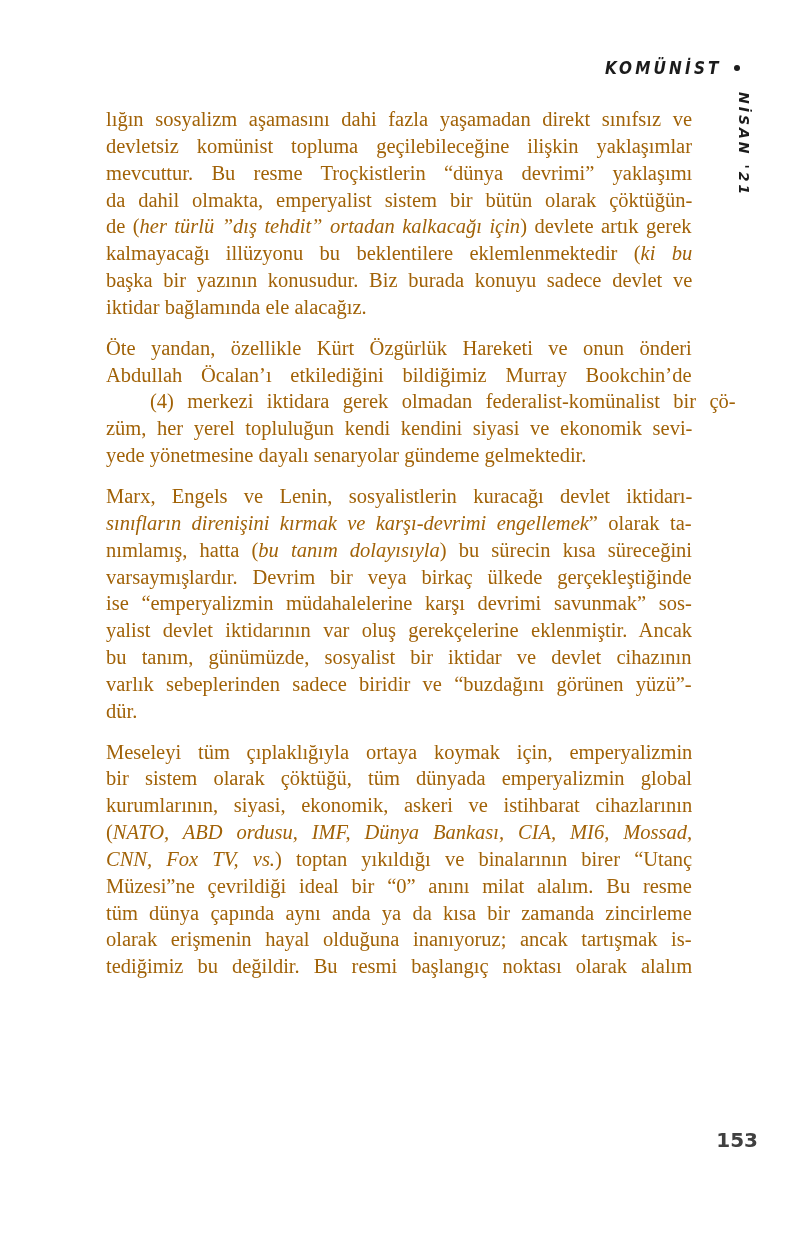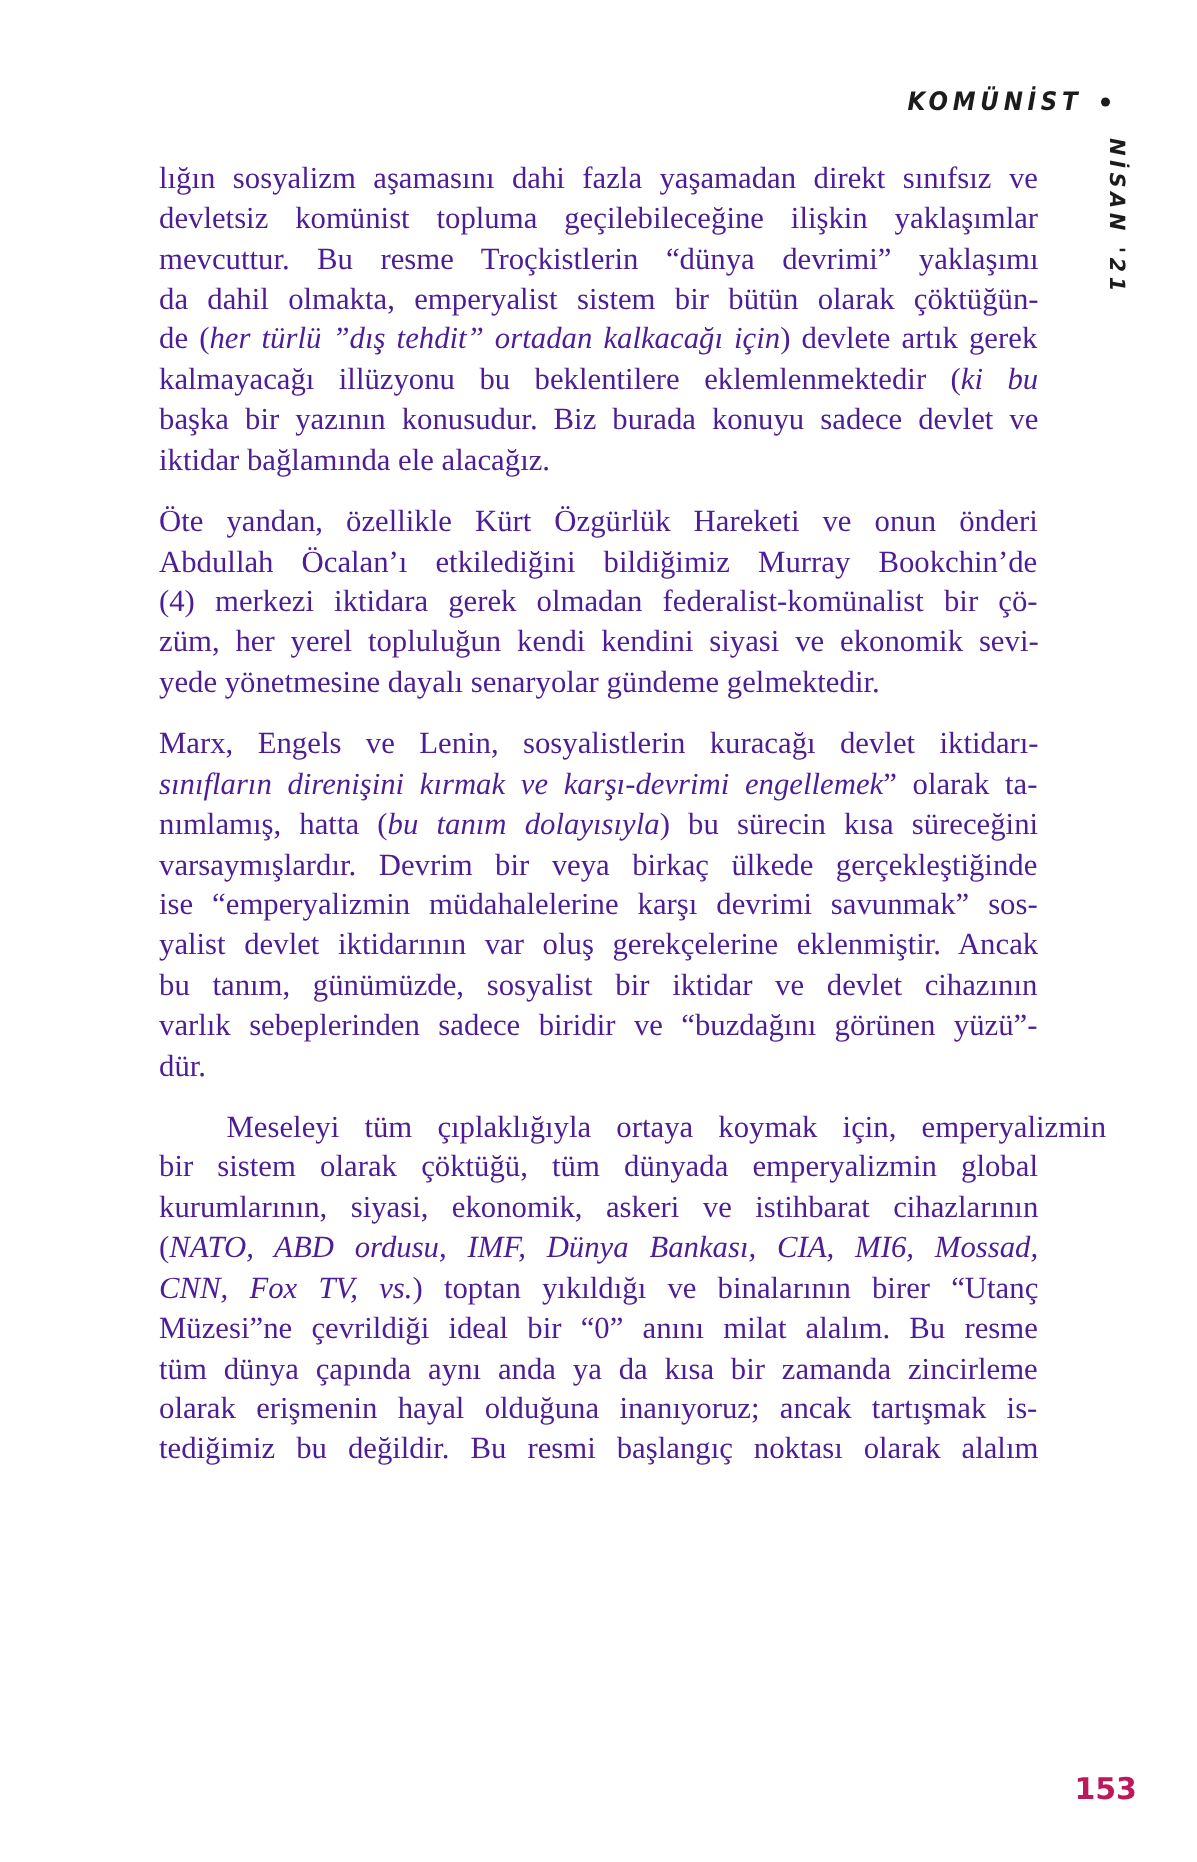--- a/index.html
+++ b/index.html
@@ -53,45 +53,45 @@
       transform: translateX(-50%);
     }
     .body-text {
       position: absolute;
       left: 106px;
       top: 106px;
       width: 586px;
       font-family: "Liberation Serif", "DejaVu Serif", serif;
       font-size: 20.5px;
       line-height: 26.85px;
-      color: #4c1d95;
+      color: #a16207;
     }
     .para {
       margin: 0 0 14px 0;
     }
     .line {
       display: block;
       text-align: justify;
       text-align-last: justify;
       white-space: nowrap;
       height: 26.85px;
     }
     .line.last {
       text-align-last: left;
     }
     .line span { white-space: pre; }
     i { font-style: italic; }
     .page-number {
       position: absolute;
       right: 40px;
-      top: 1180px;
+      top: 1128px;
       font-family: "DejaVu Sans", sans-serif;
       font-weight: bold;
       font-size: 20px;
-      color: #be185d;
+      color: #404040;
     }
   </style>
 </head>
 <body>
 
 <div class="running-head">
   <span class="journal-title">KOMÜNİST</span>
   <span class="bullet"></span>
 </div>
 
@@ -104,37 +104,37 @@
       <span class="line" style="text-align: left; text-align-last: left; display: block; word-spacing: 13.1667px;"><span>mevcuttur. Bu resme Troçkistlerin “dünya devrimi” yaklaşımı</span></span>
       <span class="line" style="text-align: left; text-align-last: left; display: block; word-spacing: 7.75px;"><span>da dahil olmakta, emperyalist sistem bir bütün olarak çöktüğün-</span></span>
       <span class="line" style="text-align: left; text-align-last: left; display: block; word-spacing: 2.3px;"><span>de (</span><i>her türlü ”dış tehdit” ortadan kalkacağı için</i><span>) devlete artık gerek</span></span>
       <span class="line" style="text-align: left; text-align-last: left; display: block; word-spacing: 11.1667px;"><span>kalmayacağı illüzyonu bu beklentilere eklemlenmektedir (</span><i>ki bu</i></span>
       <span class="line" style="text-align: left; text-align-last: left; display: block; word-spacing: 5.55556px;"><span>başka bir yazının konusudur. Biz burada konuyu sadece devlet ve</span></span>
       <span class="line last" style="text-align: left; text-align-last: left;"><span>iktidar bağlamında ele alacağız.</span></span>
     </div>
     <div class="para">
       <span class="line" style="text-align: left; text-align-last: left; display: block; word-spacing: 10.25px;"><span>Öte yandan, özellikle Kürt Özgürlük Hareketi ve onun önderi</span></span>
       <span class="line" style="text-align: left; text-align-last: left; display: block; word-spacing: 13.6px;"><span>Abdullah Öcalan’ı etkilediğini bildiğimiz Murray Bookchin’de</span></span>
-      <span class="line" style="text-align: center; text-align-last: left; display: block; word-spacing: 8.28571px;"><span>(4) merkezi iktidara gerek olmadan federalist-komünalist bir çö-</span></span>
+      <span class="line" style="text-align: center; text-align-last: left; display: block; word-spacing: 8.28571px; margin-left: 44px;"><span>(4) merkezi iktidara gerek olmadan federalist-komünalist bir çö-</span></span>
       <span class="line" style="text-align: left; text-align-last: left; display: block; word-spacing: 5.44444px;"><span>züm, her yerel topluluğun kendi kendini siyasi ve ekonomik sevi-</span></span>
       <span class="line last" style="text-align: left; text-align-last: left;"><span>yede yönetmesine dayalı senaryolar gündeme gelmektedir.</span></span>
     </div>
     <div class="para">
       <span class="line" style="text-align: left; text-align-last: left; display: block; word-spacing: 11.1429px;"><span>Marx, Engels ve Lenin, sosyalistlerin kuracağı devlet iktidarı-</span></span>
       <span class="line" style="text-align: left; text-align-last: left; display: block; word-spacing: 5.28571px;"><i>sınıfların direnişini kırmak ve karşı-devrimi engellemek</i><span>” olarak ta-</span></span>
       <span class="line" style="text-align: left; text-align-last: left; display: block; word-spacing: 7px;"><span>nımlamış, hatta (</span><i>bu tanım dolayısıyla</i><span>) bu sürecin kısa süreceğini</span></span>
       <span class="line" style="text-align: left; text-align-last: left; display: block; word-spacing: 9.83333px;"><span>varsaymışlardır. Devrim bir veya birkaç ülkede gerçekleştiğinde</span></span>
       <span class="line" style="text-align: left; text-align-last: left; display: block; word-spacing: 7.5px;"><span>ise “emperyalizmin müdahalelerine karşı devrimi savunmak” sos-</span></span>
       <span class="line" style="text-align: left; text-align-last: left; display: block; word-spacing: 7.28571px;"><span>yalist devlet iktidarının var oluş gerekçelerine eklenmiştir. Ancak</span></span>
       <span class="line" style="text-align: left; text-align-last: left; display: block; word-spacing: 10px;"><span>bu tanım, günümüzde, sosyalist bir iktidar ve devlet cihazının</span></span>
       <span class="line" style="text-align: left; text-align-last: left; display: block; word-spacing: 7.14286px;"><span>varlık sebeplerinden sadece biridir ve “buzdağını görünen yüzü”-</span></span>
       <span class="line last" style="text-align: left; text-align-last: left;"><span>dür.</span></span>
     </div>
     <div class="para">
-      <span class="line" style="text-align: center; text-align-last: left; display: block; word-spacing: 11.6667px; margin-left: 45px;"><span>Meseleyi tüm çıplaklığıyla ortaya koymak için, emperyalizmin</span></span>
+      <span class="line" style="text-align: center; text-align-last: left; display: block; word-spacing: 11.6667px;"><span>Meseleyi tüm çıplaklığıyla ortaya koymak için, emperyalizmin</span></span>
       <span class="line" style="text-align: left; text-align-last: left; display: block; word-spacing: 11px;"><span>bir sistem olarak çöktüğü, tüm dünyada emperyalizmin global</span></span>
       <span class="line" style="text-align: left; text-align-last: left; display: block; word-spacing: 10.5px;"><span>kurumlarının, siyasi, ekonomik, askeri ve istihbarat cihazlarının</span></span>
       <span class="line" style="text-align: right; text-align-last: left; display: block; word-spacing: 8.75px;"><span>(</span><i>NATO, ABD ordusu, IMF, Dünya Bankası, CIA, MI6, Mossad,</i></span>
       <span class="line" style="text-align: left; text-align-last: left; display: block; word-spacing: 9px;"><i>CNN, Fox TV, vs.</i><span>) toptan yıkıldığı ve binalarının birer “Utanç</span></span>
       <span class="line" style="text-align: left; text-align-last: left; display: block; word-spacing: 7.66667px;"><span>Müzesi”ne çevrildiği ideal bir “0” anını milat alalım. Bu resme</span></span>
       <span class="line" style="text-align: left; text-align-last: left; display: block; word-spacing: 6.1px;"><span>tüm dünya çapında aynı anda ya da kısa bir zamanda zincirleme</span></span>
       <span class="line" style="text-align: left; text-align-last: left; display: block; word-spacing: 8.42857px;"><span>olarak erişmenin hayal olduğuna inanıyoruz; ancak tartışmak is-</span></span>
       <span class="line" style="text-align: left; text-align-last: left; display: block; word-spacing: 8.875px;"><span>tediğimiz bu değildir. Bu resmi başlangıç noktası olarak alalım</span></span>
     </div>
   </div>

